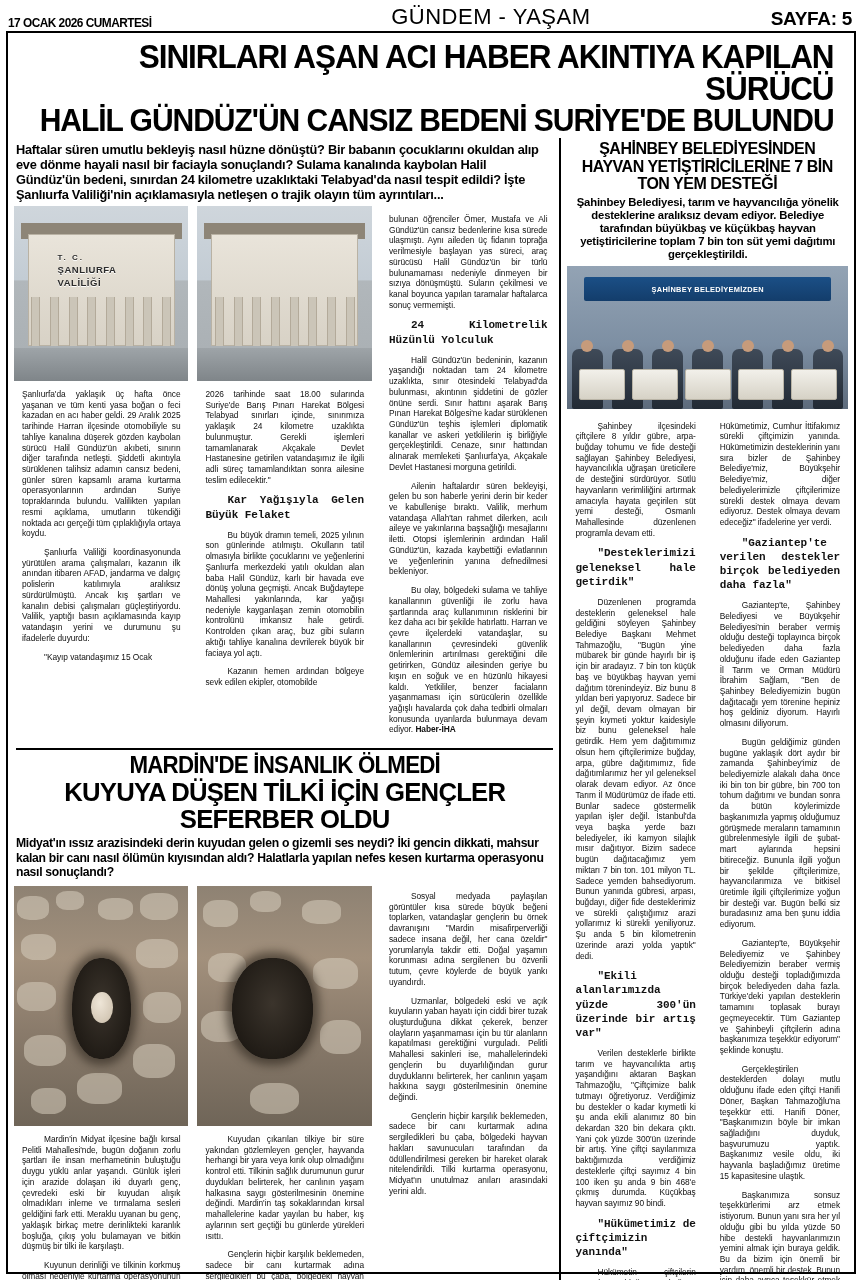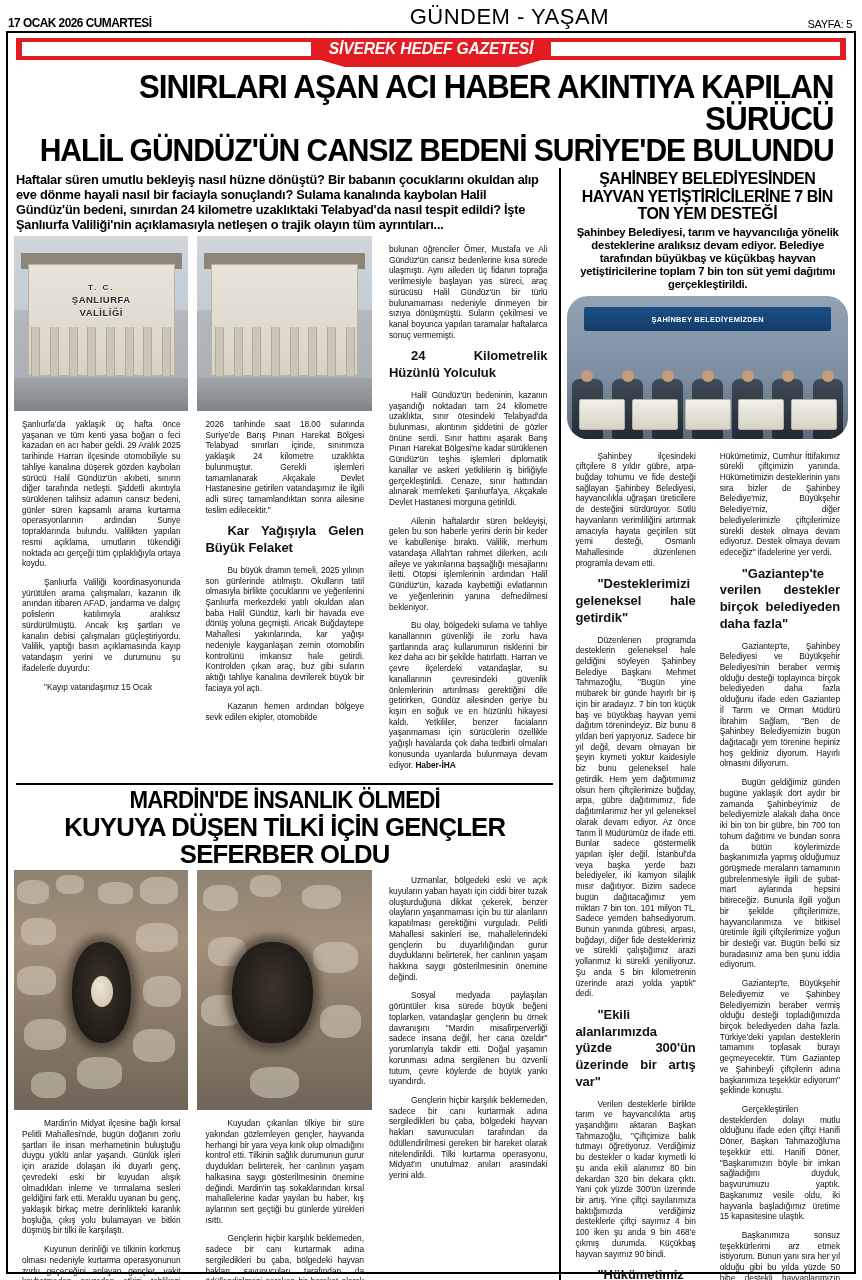--- a/index.html
+++ b/index.html
@@ -39,22 +39,22 @@
     white-space: nowrap;
   }
   .masthead-section {
     font-size: 22px;
     font-weight: normal;
     letter-spacing: 0.5px;
     margin-left: 40px;
     white-space: nowrap;
   }
   .masthead-page {
-    font-size: 11px;
-    font-weight: normal;
+    font-size: 19px;
+    font-weight: bold;
     letter-spacing: -0.3px;
     white-space: nowrap;
   }
 
   
   .frame {
     border: 2px solid #000;
     position: relative;
     height: 1243px;
     box-sizing: border-box;
@@ -158,25 +158,26 @@
   .bodytext {
     font-size: 8.35px;
     line-height: 1.285;
     text-align: justify;
     letter-spacing: -0.06px;
     color: #111;
   }
   .bodytext p { margin: 8px; text-indent: 22px; }
   .bodytext p.noind { text-indent: 0; }
   .subhead {
-    font-size: 13px;
+    font-size: 11px;
     font-weight: bold;
     line-height: 1.285;
     margin: 0;
     text-indent: 0;
+    font-family: Liberation Mono, monospace;
   }
   .tag { font-weight: bold; }
 
   
   .photo {
     position: relative;
     overflow: hidden;
     background: #b9bcc0;
     border: 0;
   }
@@ -197,21 +198,20 @@
     height: 9%;
     background: #8d8577;
   }
   .vb-sign {
     position: absolute;
     left: 50%; transform: translateX(-50%);
     top: 27%;
     color: #2b2b2b;
     font-weight: bold;
     font-size: 9.5px;
-    text-align: center;
     line-height: 1.35;
     letter-spacing: 0.5px;
     text-shadow: 0 1px 0 #fff;
   }
   .vb-sign .tc { font-size: 8px; letter-spacing: 2px; display:block;}
   .vb-cols {
     position: absolute;
     left: 10%; right: 10%; bottom: 20%;
     height: 28%;
     display: flex;
@@ -257,21 +257,20 @@
     left: 44%; top: 44%;
     width: 13%; height: 13%;
     background: radial-gradient(ellipse at 40% 35%, #efe6d8, #c9bca8);
     border-radius: 50%;
   }
 
   .photo-sahinbey {
     height: 143px;
     margin: 4px 0 4px 0;
     background: linear-gradient(#93a3b4 0%, #7d8fa3 55%, #5d6b7c 100%);
-    border-radius: 21px;
   }
   .sb-banner {
     position: absolute;
     left: 6%; right: 6%; top: 8%;
     height: 17%;
     background: linear-gradient(#1b4f86, #133d6b);
     border-radius: 2px;
   }
   .sb-banner b {
     position: absolute;
@@ -367,25 +366,20 @@
 <div class="page">
 
   <div class="masthead">
     <div class="masthead-date">17 OCAK 2026 CUMARTESİ</div>
     <div class="masthead-section">GÜNDEM - YAŞAM</div>
     <div class="masthead-page">SAYFA: 5</div>
   </div>
 
   <div class="frame">
 
-    <div class="banner-wrap">
-      <div class="banner-bar"></div>
-      <div class="banner-tab"></div>
-      <div class="banner-text">SİVEREK HEDEF GAZETESİ</div>
-    </div>
 
     <div class="main-head">
       <span class="l1">SINIRLARI AŞAN ACI HABER AKINTIYA KAPILAN SÜRÜCÜ</span>
       <span class="l2">HALİL GÜNDÜZ'ÜN CANSIZ BEDENİ SURİYE'DE BULUNDU</span>
     </div>
 
     <div class="top-region">
 
       <div class="left-block">
         <div class="deck">Haftalar süren umutlu bekleyiş nasıl hüzne dönüştü? Bir babanın çocuklarını okuldan alıp eve dönme hayali nasıl bir faciayla sonuçlandı? Sulama kanalında kaybolan Halil Gündüz'ün bedeni, sınırdan 24 kilometre uzaklıktaki Telabyad'da nasıl tespit edildi? İşte Şanlıurfa Valiliği'nin açıklamasıyla netleşen o trajik olayın tüm ayrıntıları...</div>
@@ -452,20 +446,21 @@
               <p><span>Bu olay, bölgedeki sulama ve tahliye kanallarının güvenliği ile zorlu hava şartlarında araç kullanımının risklerini bir kez daha acı bir şekilde hatırlattı. Harran ve çevre ilçelerdeki vatandaşlar, su kanallarının çevresindeki güvenlik önlemlerinin artırılması gerektiğini dile getirirken, Gündüz ailesinden geriye bu kışın en soğuk ve en hüzünlü hikayesi kaldı. Yetkililer, benzer faciaların yaşanmaması için sürücülerin özellikle yağışlı havalarda çok daha tedbirli olmaları konusunda uyarılarda bulunmaya devam ediyor.</span> <span class="tag">Haber-İHA</span></p>
             </div>
           </div>
         </div>
 
         <div class="rule-thick"></div>
         <div class="head2">
           <span class="h2a">MARDİN'DE İNSANLIK ÖLMEDİ</span>
           <span class="h2b">KUYUYA DÜŞEN TİLKİ İÇİN GENÇLER SEFERBER OLDU</span>
         </div>
+        <div class="deck2">Midyat'ın ıssız arazisindeki derin kuyudan gelen o gizemli ses neydi? İki gencin dikkati, mahsur kalan bir canı nasıl ölümün kıyısından aldı? Halatlarla yapılan nefes kesen kurtarma operasyonu nasıl sonuçlandı?</div>
 
         <div class="cols-3">
 
           <div class="col">
             <div class="photo photo-fox">
               <div class="fox-rocks">
                 <span style="left:2%;top:4%;width:18%;height:10%"></span>
                 <span style="left:24%;top:2%;width:16%;height:8%"></span>
                 <span style="left:48%;top:5%;width:20%;height:9%"></span>
                 <span style="left:72%;top:3%;width:22%;height:11%"></span>
@@ -503,22 +498,22 @@
             </div>
             <div class="bodytext">
               <p>Kuyudan çıkarılan tilkiye bir süre yakından gözlemleyen gençler, hayvanda herhangi bir yara veya kırık olup olmadığını kontrol etti. Tilkinin sağlık durumunun gurur duydukları belirterek, her canlının yaşam halkasına saygı gösterilmesinin önemine değindi. Mardin'in taş sokaklarından kırsal mahallelerine kadar yayılan bu haber, kış aylarının sert geçtiği bu günlerde yürekleri ısıttı.</p>
               <p>Gençlerin hiçbir karşılık beklemeden, sadece bir canı kurtarmak adına sergiledikleri bu çaba, bölgedeki hayvan hakları savunucuları tarafından da ödüllendirilmesi gereken bir hareket olarak nitelendirildi. Tilki kurtarma operasyonu, Midyat'ın unutulmaz anıları arasındaki yerini aldı.</p>
               <p>Olayın ardından açıklama yapan gençler, "Sesi duyduğumuzda aşağıya düşüp gidemezdik. O da bu doğanın bir parçası. Onu tekrar koşarken görmek bizim için en büyük ödüldü" diyerek tüm gençlerin ve Mardin halkının duygularına tercüman oldu.</p>
             </div>
           </div>
 
           <div class="col">
             <div class="bodytext">
+              <p>Sosyal medyada paylaşılan görüntüler kısa sürede büyük beğeni toplarken, vatandaşlar gençlerin bu örnek davranışını "Mardin misafirperverliği sadece insana değil, her cana özeldir" yorumlarıyla takdir etti. Doğal yaşamın korunması adına sergilenen bu özverili tutum, çevre köylerde de büyük yankı uyandırdı.</p>
               <p>Uzmanlar, bölgedeki eski ve açık kuyuların yaban hayatı için ciddi birer tuzak oluşturduğuna dikkat çekerek, benzer olayların yaşanmaması için bu tür alanların kapatılması gerektiğini vurguladı. Pelitli Mahallesi sakinleri ise, mahallelerindeki gençlerin bu duyarlılığından gurur duyduklarını belirterek, her canlının yaşam hakkına saygı gösterilmesinin önemine değindi.</p>
-              <p>Sosyal medyada paylaşılan görüntüler kısa sürede büyük beğeni toplarken, vatandaşlar gençlerin bu örnek davranışını "Mardin misafirperverliği sadece insana değil, her cana özeldir" yorumlarıyla takdir etti. Doğal yaşamın korunması adına sergilenen bu özverili tutum, çevre köylerde de büyük yankı uyandırdı.</p>
               <p>Gençlerin hiçbir karşılık beklemeden, sadece bir canı kurtarmak adına sergiledikleri bu çaba, bölgedeki hayvan hakları savunucuları tarafından da ödüllendirilmesi gereken bir hareket olarak nitelendirildi. Tilki kurtarma operasyonu, Midyat'ın unutulmaz anıları arasındaki yerini aldı.</p>
             </div>
           </div>
         </div>
       </div>
 
       <div class="right-rail">
         <div class="rail-head">ŞAHİNBEY BELEDİYESİNDEN HAYVAN YETİŞTİRİCİLERİNE 7 BİN TON YEM DESTEĞİ</div>
         <div class="rail-deck">Şahinbey Belediyesi, tarım ve hayvancılığa yönelik desteklerine aralıksız devam ediyor. Belediye tarafından büyükbaş ve küçükbaş hayvan yetiştiricilerine toplam 7 bin ton süt yemi dağıtımı gerçekleştirildi.</div>
 

